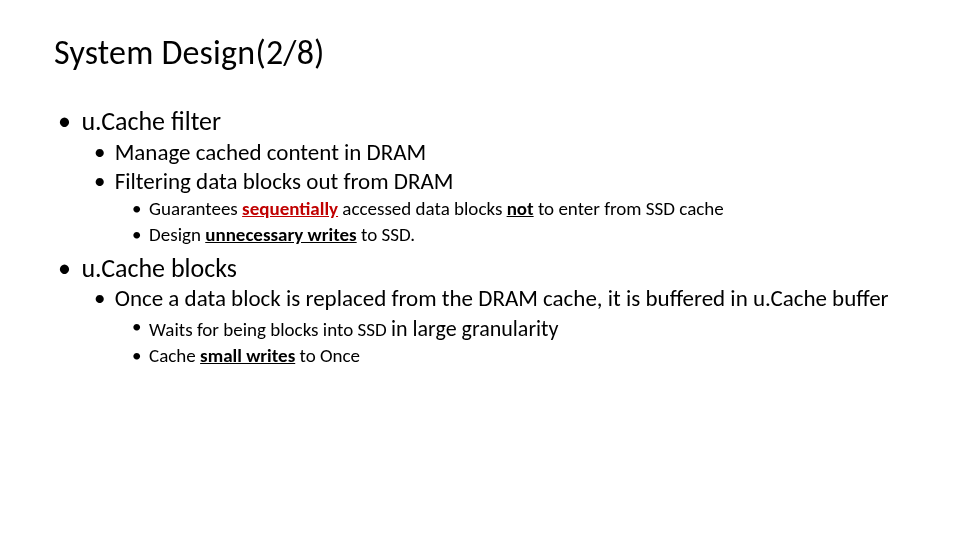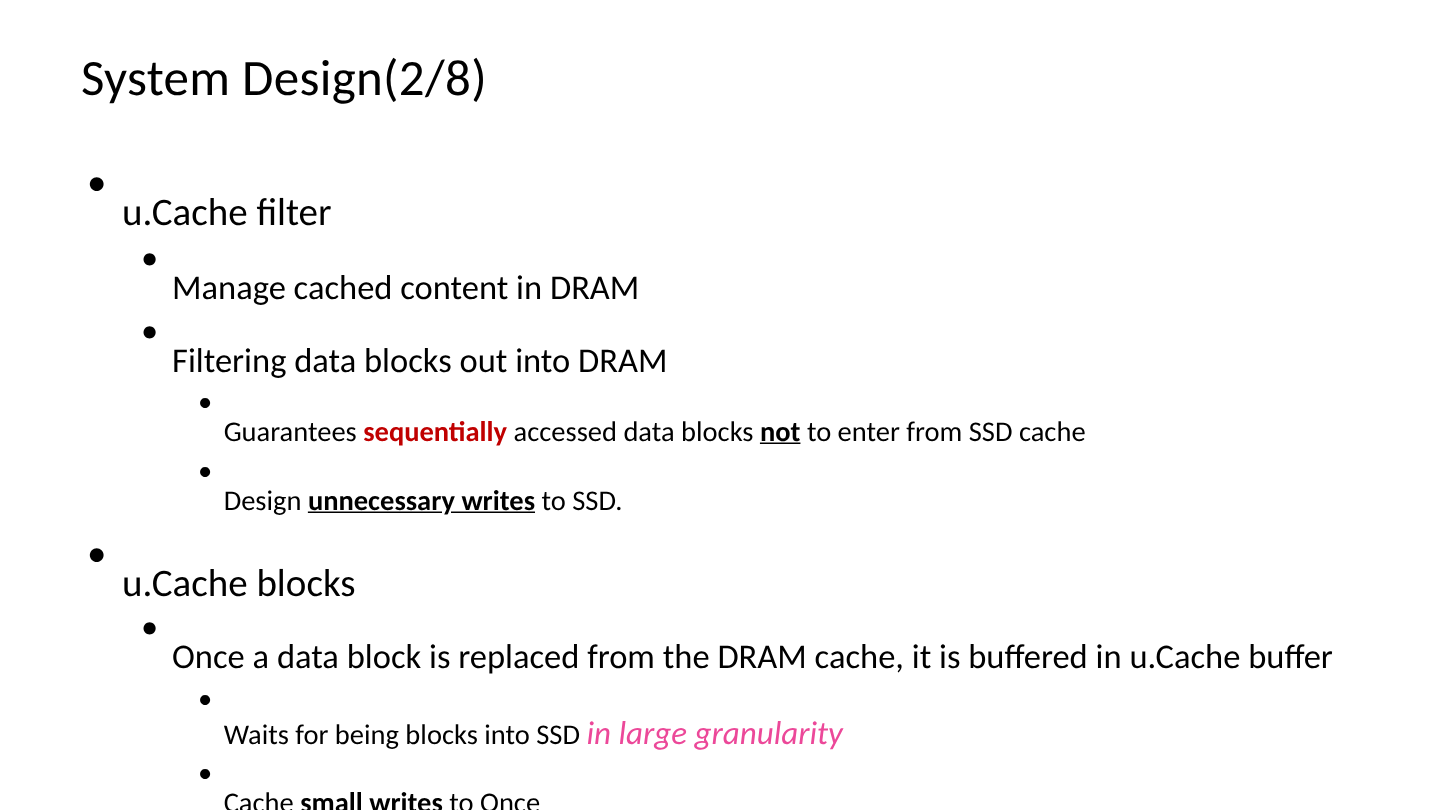--- a/index.html
+++ b/index.html
@@ -31,45 +31,45 @@
     margin-left: 40px;
   }
   .lvl3 {
     font-size: 19px;
     line-height: 1.35;
     margin-left: 78px;
   }
   .bullet { display: inline-block; width: 0.9em; }
   .b {  font-weight: 700; text-decoration: underline; }
   .accent { color: #c00000; font-weight: 700; }
-  .u { }
-  .accent-span { color: #ec4899; font-style: italic; }
+  .u { text-decoration: underline; }
+  .accent-span { color: #000000; }
   .row { display: flex; }
   .row .bullet { flex: 0 0 auto; }
-  .row .text { flex: 1 1 auto; margin-top: 20px; }
+  .row .text { flex: 1 1 auto; }
   .gap-s { height: 2px; }
 </style>
 </head>
 <body>
 
 <div class="title">System Design(2/8)</div>
 
 <div class="lvl1 row">
   <span class="bullet">•</span>
   <span class="text">u.Cache filter</span>
 </div>
 
 <div class="lvl2 row">
   <span class="bullet">•</span>
   <span class="text">Manage cached content in DRAM</span>
 </div>
 
 <div class="lvl2 row">
   <span class="bullet">•</span>
-  <span class="text">Filtering data blocks out into DRAM</span>
+  <span class="text">Filtering data blocks out from DRAM</span>
 </div>
 
 <div class="lvl3 row">
   <span class="bullet">•</span>
   <span class="text">
     <span>Guarantees </span><span class="accent u">sequentially</span><span> accessed data blocks </span><span class="b u">not</span><span> to enter from SSD cache</span>
   </span>
 </div>
 
 <div class="lvl3 row">

